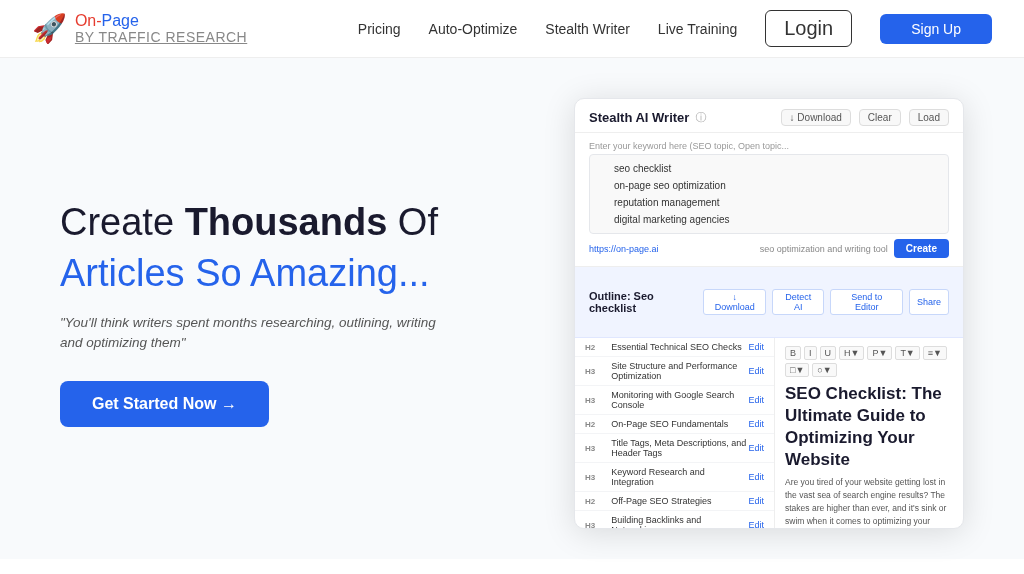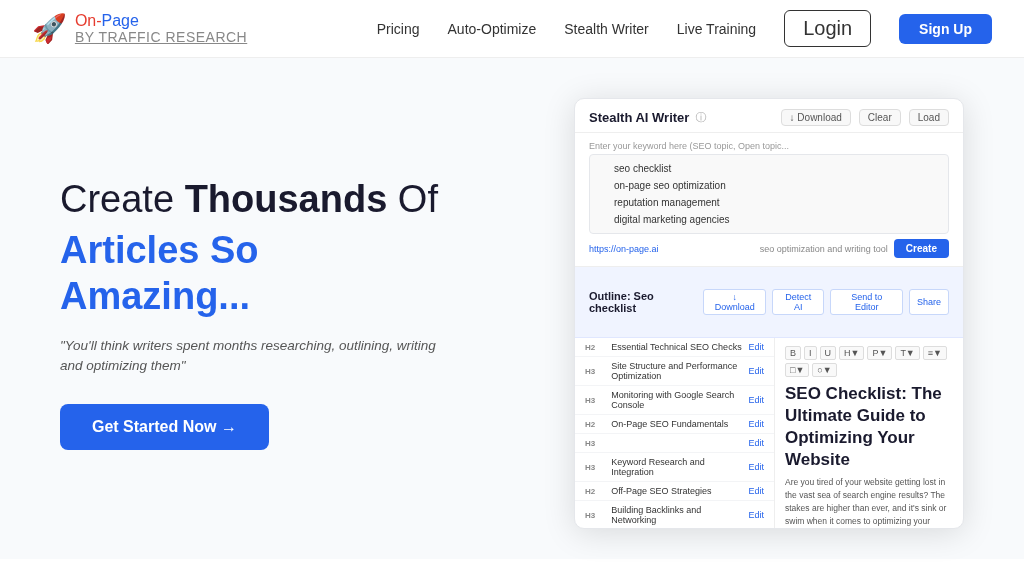--- a/index.html
+++ b/index.html
@@ -20,32 +20,32 @@
     .logo-sub { font-size: 14px; color: #888; letter-spacing: 0.5px; text-transform: uppercase; text-decoration: underline; }
 
     nav { display: flex; align-items: center; gap: 28px; }
     .nav-link { font-size: 14px; color: #333; text-decoration: none; cursor: pointer; }
     .btn-login {
       border: 1.5px solid #333; background: transparent; color: #333;
       padding: 6px 18px; border-radius: 6px; font-size: 20px; cursor: pointer;
     }
     .btn-signup {
       background: #2563eb; color: #fff; border: none;
-      padding: 7px 20px; border-radius: 6px; font-size: 14px; font-weight: 700; cursor: pointer;
+      padding: 7px 31px; border-radius: 6px; font-size: 14px; font-weight: 400; cursor: pointer;
     }
 
     
     .hero {
       display: flex; align-items: center; justify-content: space-between;
       padding: 40px 60px 30px 60px; background: #f8fafc; min-height: 380px;
     }
     .hero-left { max-width: 380px; }
     .hero-title { font-size: 38px; font-weight: 400; color: #1a1a2e; line-height: 1.2; margin-bottom: 6px; }
     .hero-title strong { font-weight: 800; color: #1a1a2e; }
-    .hero-subtitle { font-size: 38px; font-weight: 700; color: #2563eb; line-height: 1.2; margin-bottom: 16px; }
+    .hero-subtitle { font-size: 38px; font-weight: 400; color: #2563eb; line-height: 1.2; margin-bottom: 16px; }
     .hero-quote {
       font-size: 13.5px; color: #555; font-style: italic; line-height: 1.5; margin-bottom: 28px;
     }
     .btn-get-started {
       background: #2563eb; color: #fff; border: none;
       padding: 14px 32px; border-radius: 8px; font-size: 16px; font-weight: 600;
       cursor: pointer; display: inline-flex; align-items: center; gap: 8px;
     }
 
     
@@ -196,20 +196,21 @@
             <span class="app-outline-item-label">Monitoring with Google Search Console</span>
             <span class="app-outline-item-edit">Edit</span>
           </div>
           <div class="app-outline-item">
             <span class="app-outline-item-tag">H2</span>
             <span class="app-outline-item-label">On-Page SEO Fundamentals</span>
             <span class="app-outline-item-edit">Edit</span>
           </div>
           <div class="app-outline-item">
             <span class="app-outline-item-tag">H3</span>
+            <span class="app-outline-item-label">Title Tags, Meta Descriptions, and Header Tags</span>
             <span class="app-outline-item-edit">Edit</span>
           </div>
           <div class="app-outline-item">
             <span class="app-outline-item-tag">H3</span>
             <span class="app-outline-item-label">Keyword Research and Integration</span>
             <span class="app-outline-item-edit">Edit</span>
           </div>
           <div class="app-outline-item">
             <span class="app-outline-item-tag">H2</span>
             <span class="app-outline-item-label">Off-Page SEO Strategies</span>

